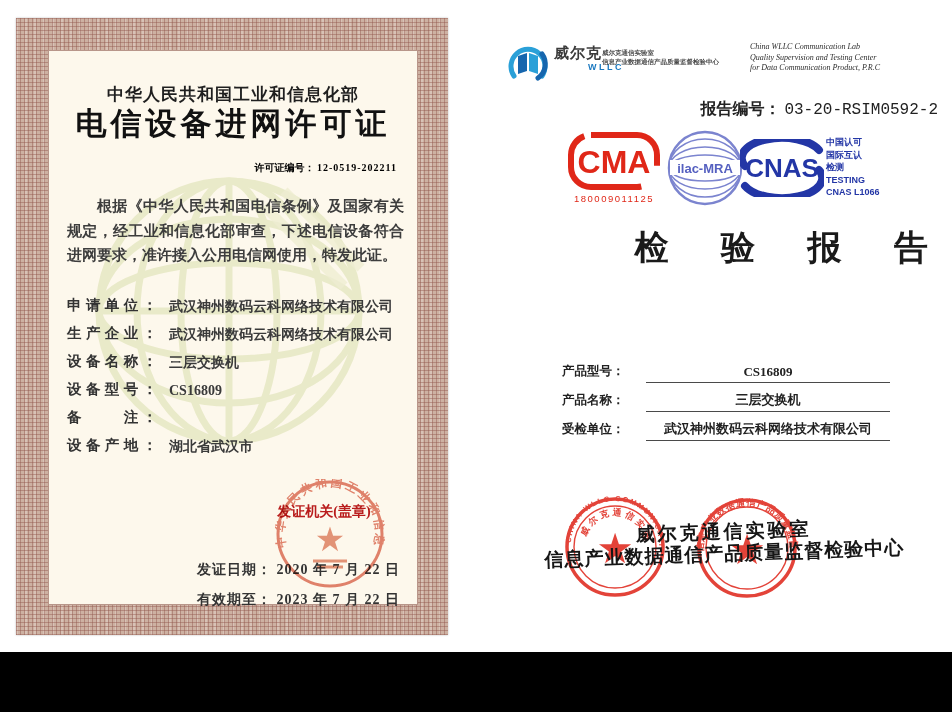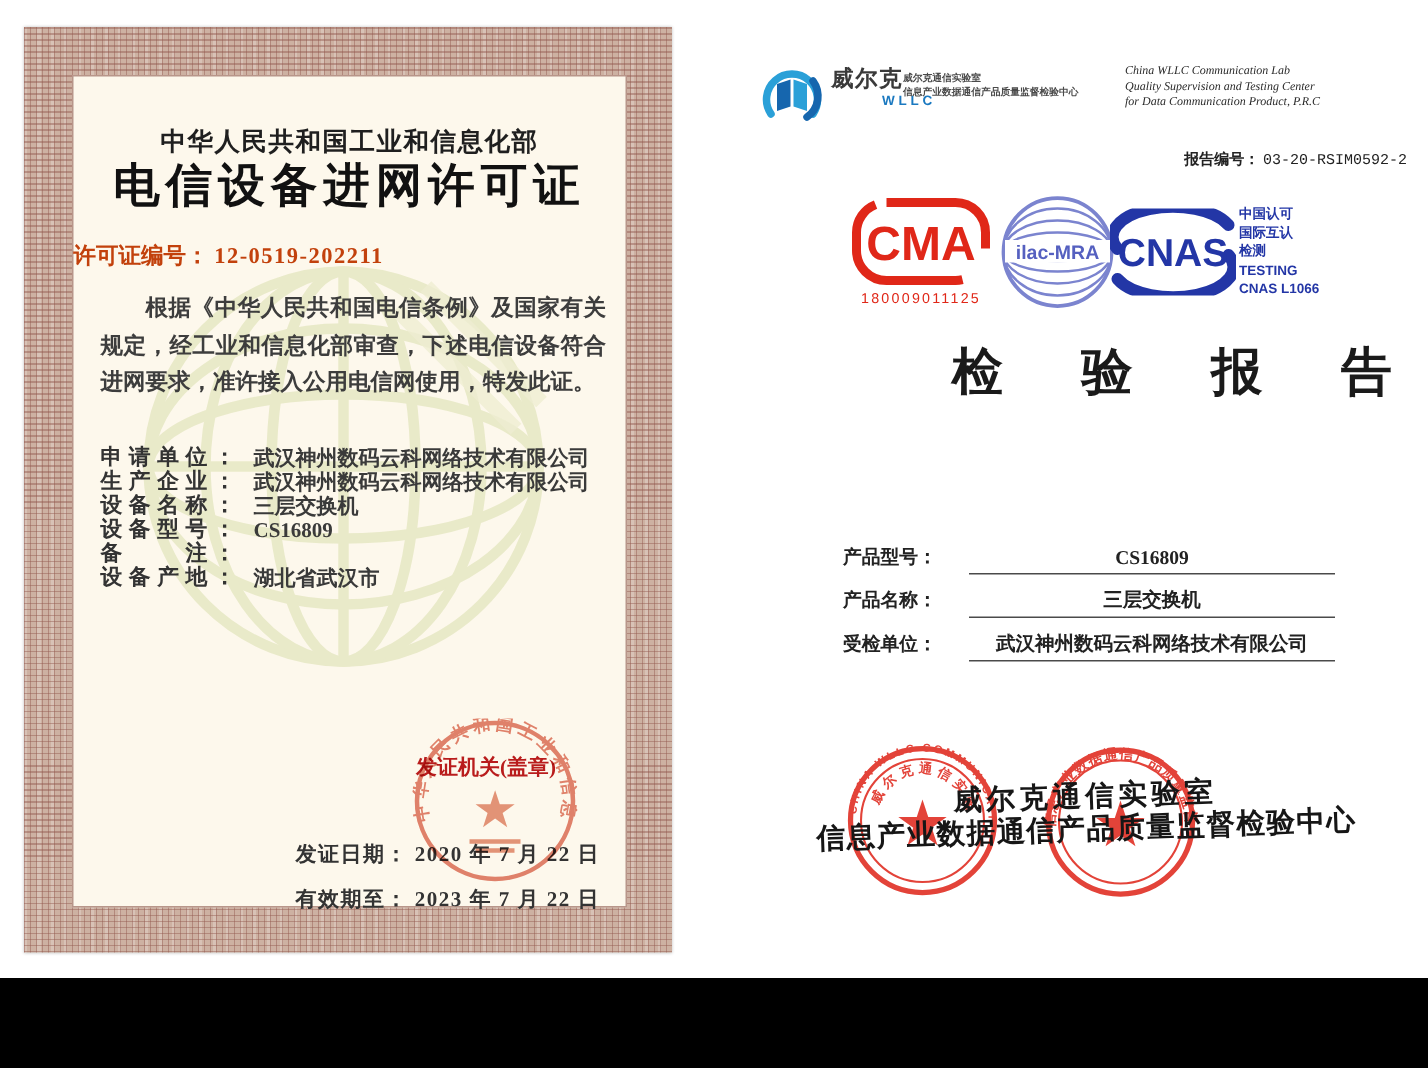--- a/index.html
+++ b/index.html
@@ -15,27 +15,27 @@
           repeating-linear-gradient(90deg, rgba(255,255,255,.22) 0 2px, rgba(0,0,0,0) 2px 9px);
         box-shadow:0 0 2px rgba(0,0,0,.25);}
   .cert-paper{position:relative;width:100%;height:100%;background:#fdf8ec;
               border:1px solid rgba(128,70,58,.55);}
   .cert-watermark{position:absolute;left:30px;top:110px;opacity:.55;z-index:0;}
   .cert-title1{position:absolute;top:32px;left:0;width:100%;text-align:center;
                font-size:17px;font-weight:700;letter-spacing:1px;color:#1f1f1f;z-index:1;}
   .cert-title2{position:absolute;top:52px;left:0;width:100%;text-align:center;
                font-size:31px;font-weight:700;letter-spacing:4px;color:#111;z-index:1;}
   .cert-license{position:absolute;top:110px;left:0;width:100%;box-sizing:border-box;
-                text-align:left;padding-right:20px;font-size:15px;font-weight:700;color:#c2410c;z-index:1;}
+                text-align:right;padding-right:20px;font-size:10px;font-weight:700;color:#000000;z-index:1;}
   .cert-license .num{letter-spacing:1px;}
   .cert-body{position:absolute;top:143px;left:18px;right:13px;text-indent:2em;
              font-size:15px;font-weight:700;color:#3d3d3d;line-height:24.5px;
              text-align:justify;z-index:1;}
   .cert-fields{position:absolute;top:247px;left:18px;right:14px;z-index:1;}
-  .cert-row{height:15px;line-height:15px;margin-bottom:1px;white-space:nowrap;}
+  .cert-row{height:15px;line-height:15px;margin-bottom:13px;white-space:nowrap;}
   .cert-row .lbl{display:inline-block;width:90px;font-size:14.5px;font-weight:700;color:#333;
                  text-align:justify;text-align-last:justify;vertical-align:top;}
   .cert-row .val{display:inline-block;margin-left:8px;font-size:14px;font-weight:600;color:#3a3a3a;}
   .cert-issuer{position:absolute;top:452px;left:190px;width:170px;text-align:center;
                font-size:14px;font-weight:700;color:#b91c1c;z-index:2;}
   .cert-seal{position:absolute;left:226px;top:428px;width:110px;height:110px;z-index:3;
              opacity:.78;mix-blend-mode:multiply;}
   .cert-date{position:absolute;left:148px;font-size:14px;font-weight:700;color:#333;z-index:2;
              letter-spacing:1px;}
   .cert-date.issue{top:510px;}
@@ -46,21 +46,21 @@
   .rep-logo{position:absolute;left:8px;top:6px;width:44px;height:44px;}
   .rep-brand{position:absolute;left:56px;top:9px;line-height:1;}
   .rep-brand .cn{font-size:15px;font-weight:700;color:#3a3a3a;letter-spacing:1px;
                  font-family:"Liberation Sans", sans-serif;}
   .rep-brand .en{font-size:9px;font-weight:700;color:#1b79c0;letter-spacing:2.5px;margin-top:3px;
                  font-family:"Liberation Sans", sans-serif;margin-left:34px;}
   .rep-sub{position:absolute;left:104px;top:12px;width:150px;line-height:9px;
            font-size:6.5px;font-weight:700;color:#4a4a4a;font-family:"Liberation Sans", sans-serif;}
   .rep-en{position:absolute;left:252px;top:6px;font-style:italic;font-size:8px;line-height:10.5px;
           color:#2b2b2b;}
-  .rep-no{position:absolute;top:63px;right:12px;font-size:10px;font-weight:700;color:#222;}
+  .rep-no{position:absolute;top:63px;right:12px;font-size:16px;font-weight:700;color:#222;}
   .rep-no .num{font-family:"Liberation Mono", monospace;font-weight:400;letter-spacing:0;}
   .rep-marks{position:absolute;left:0;top:0;width:100%;}
   .mark-cma{position:absolute;left:68px;top:94px;}
   .mark-ilac{position:absolute;left:168px;top:93px;}
   .mark-cnas{position:absolute;left:242px;top:103px;}
   .cnas-side{position:absolute;left:328px;top:100px;font-family:"Liberation Sans", sans-serif;
              font-size:9px;font-weight:700;color:#2336a6;line-height:12.5px;}
   .rep-title{position:absolute;top:189px;left:0;width:100%;text-align:right;
              font-size:34px;font-weight:700;color:#1a1a1a;letter-spacing:22px;
              padding-left:22px;box-sizing:border-box;}

